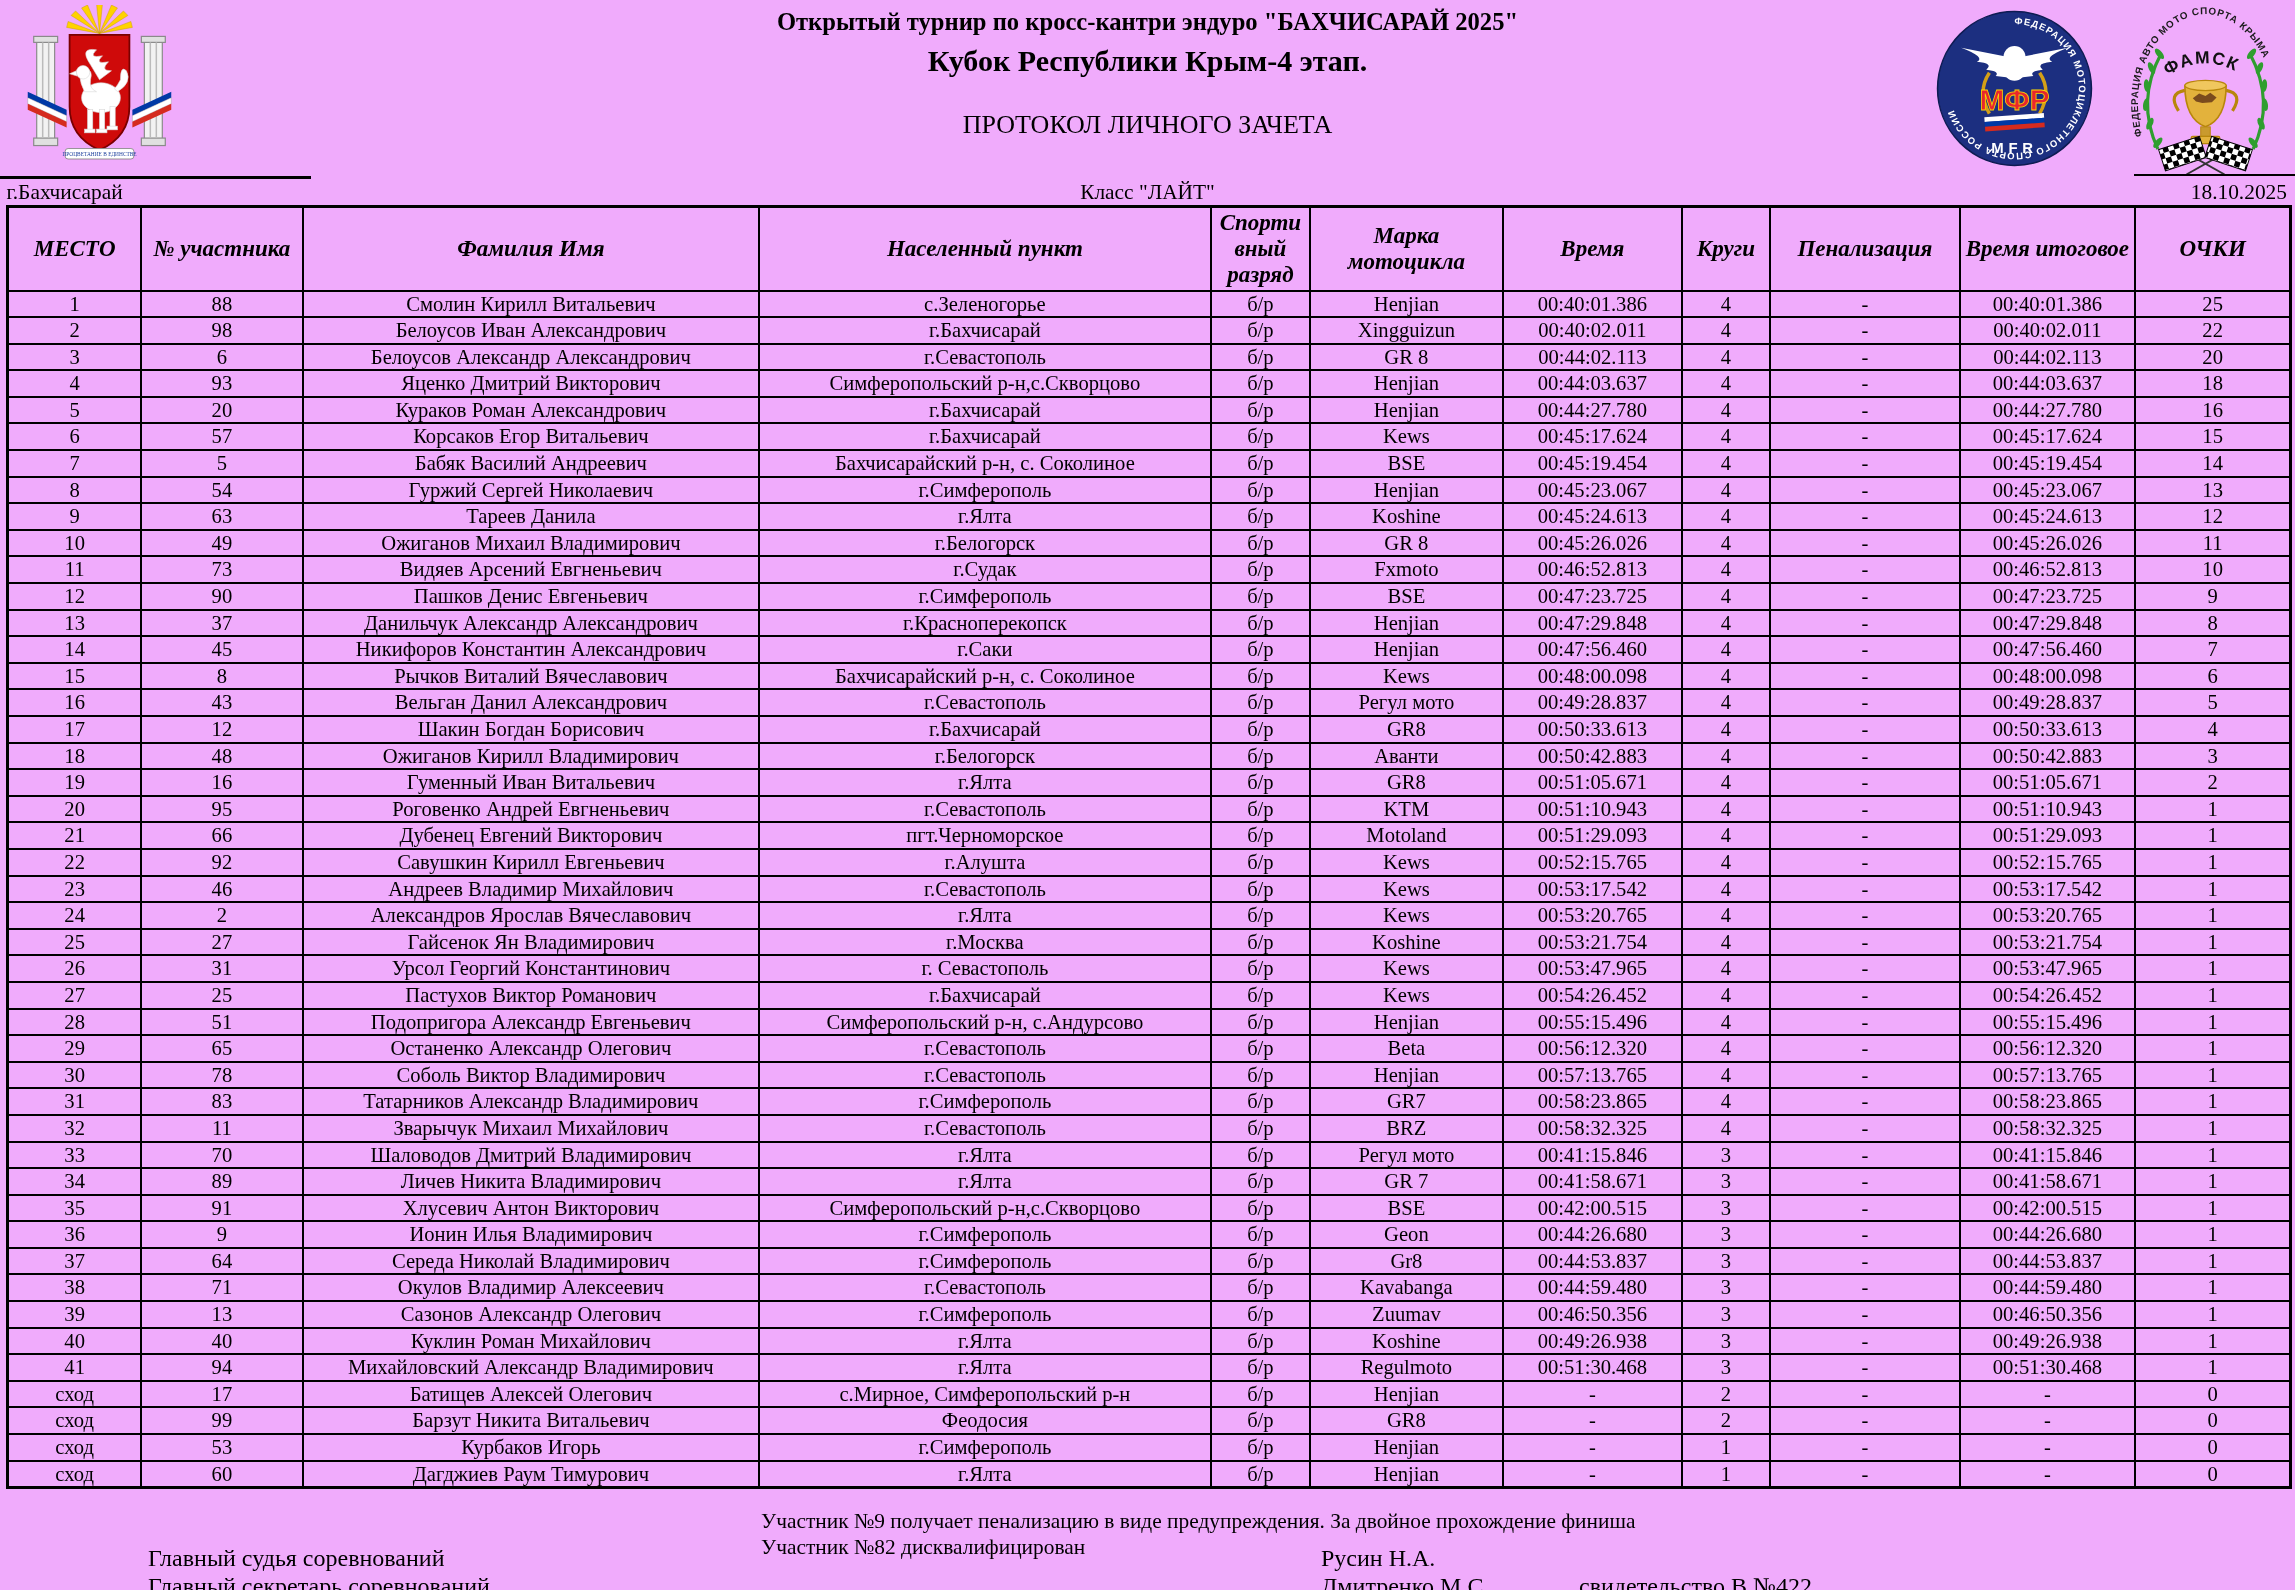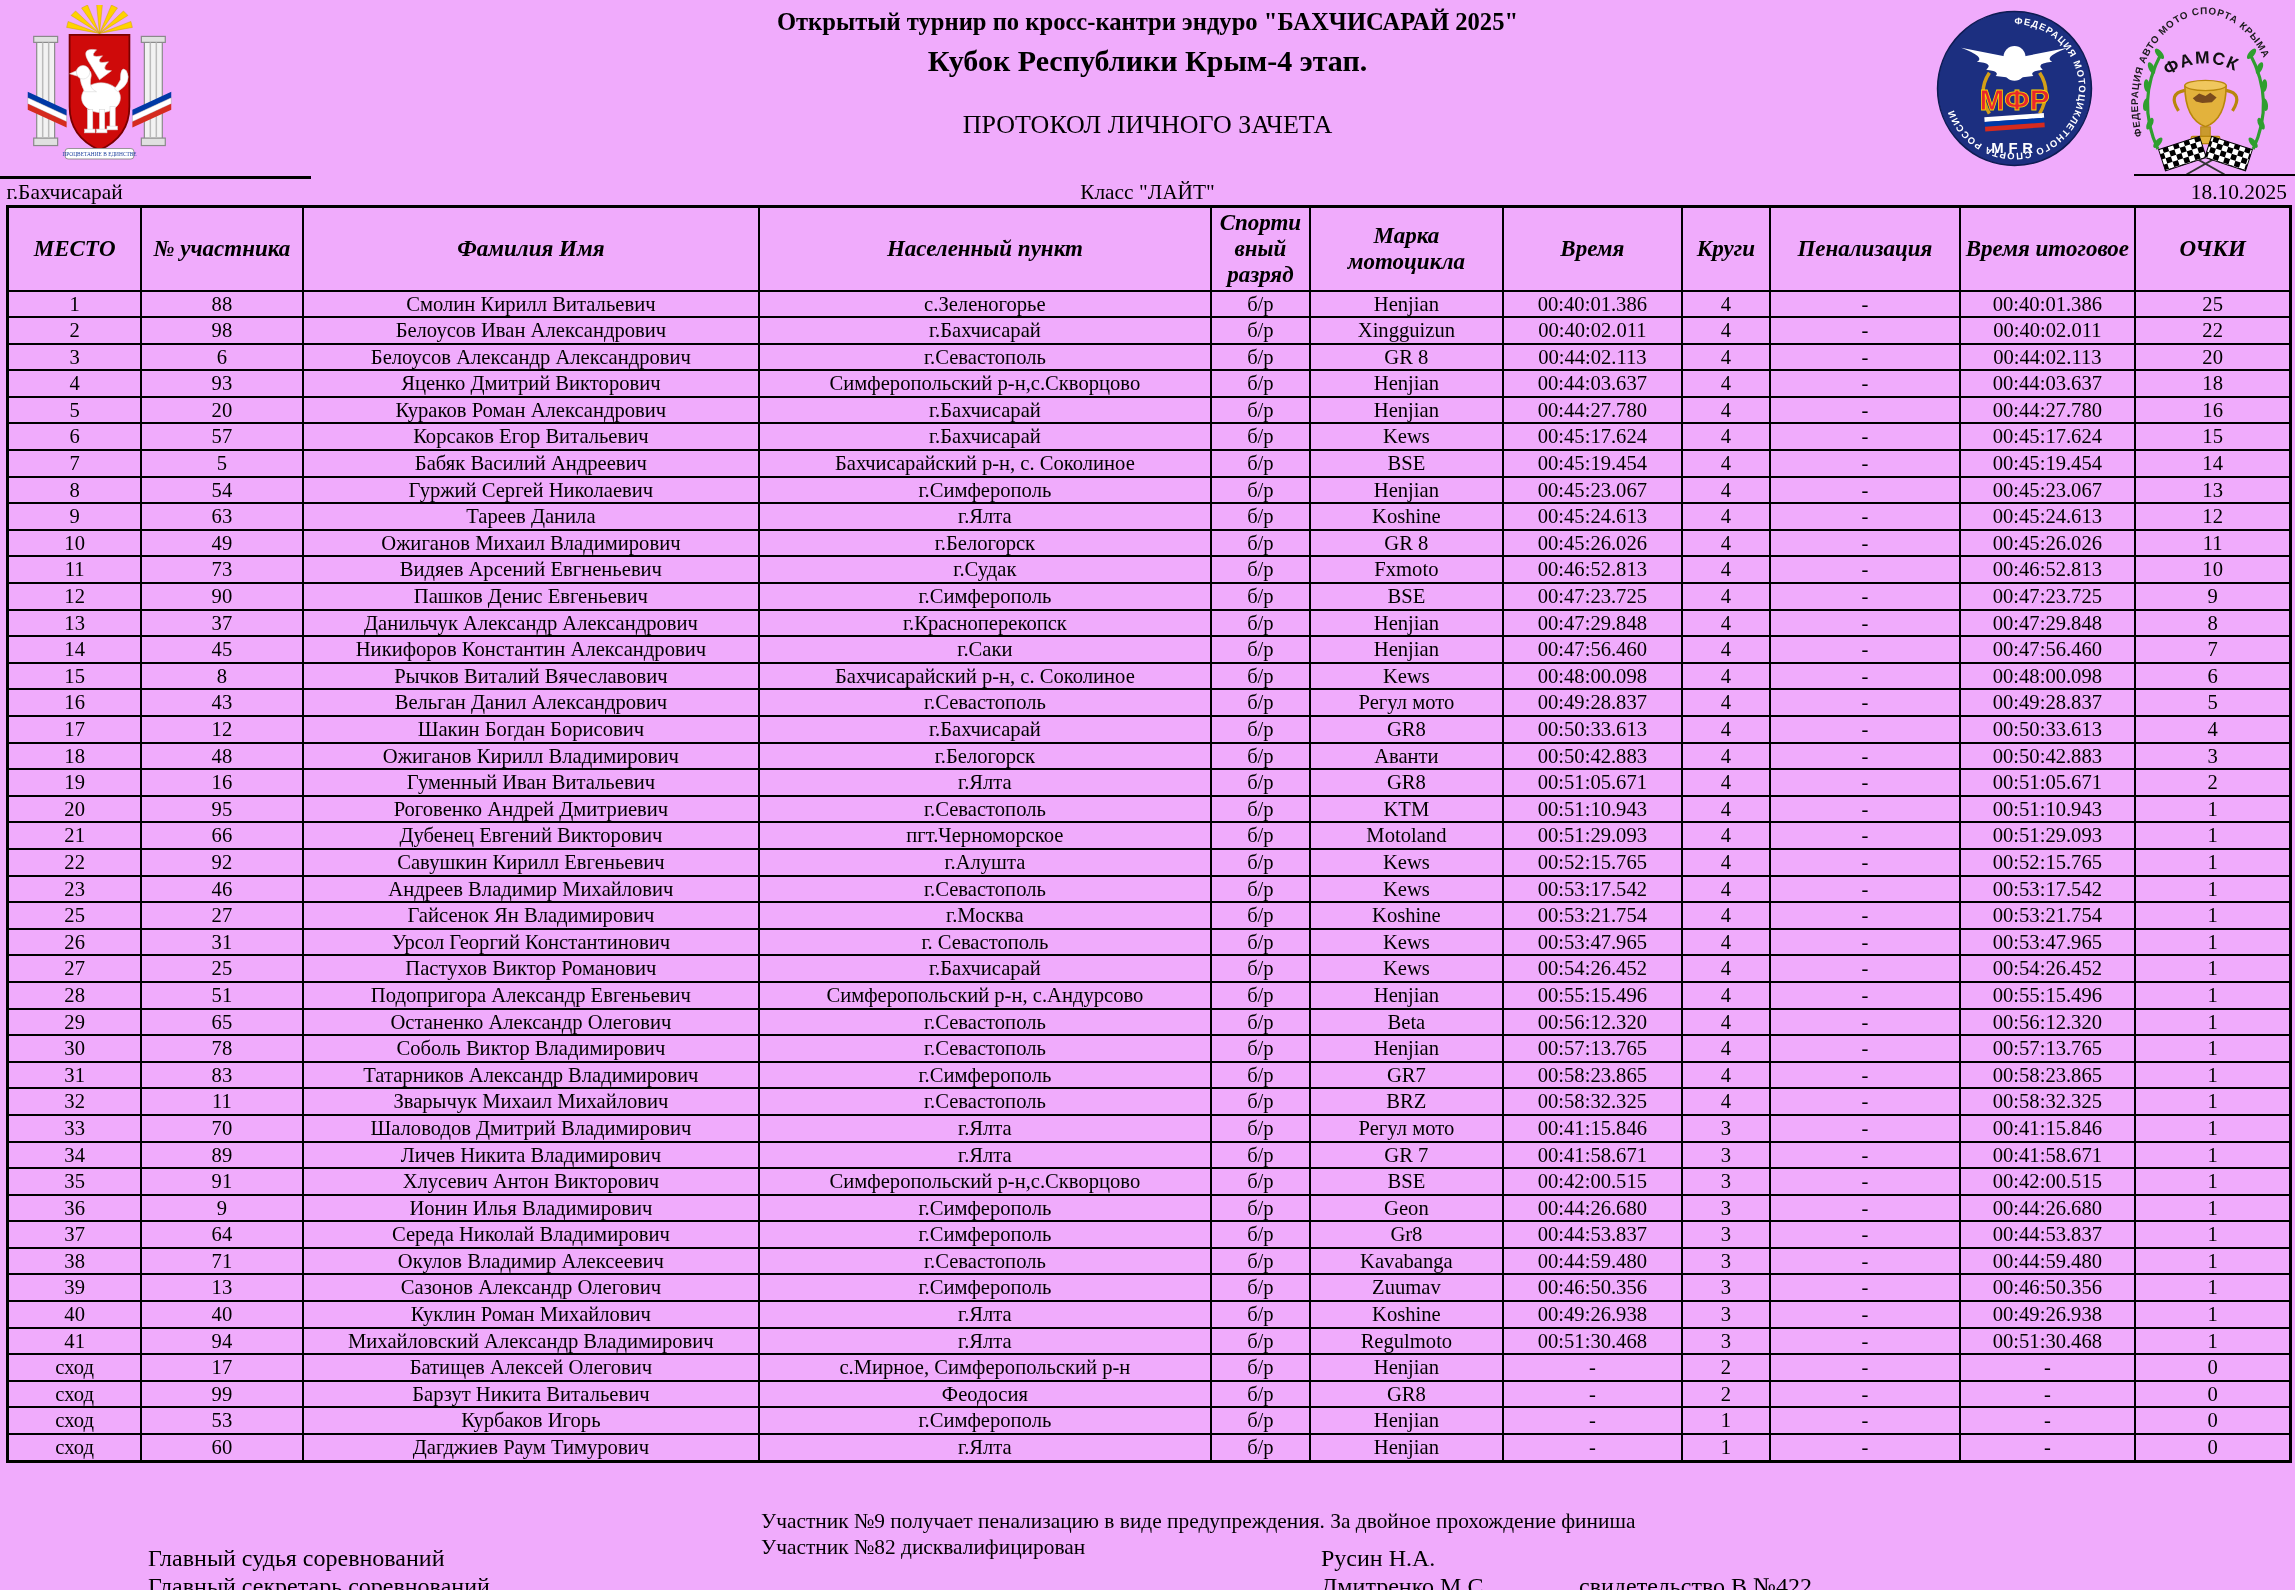--- a/index.html
+++ b/index.html
@@ -452,21 +452,21 @@
             <td>GR8</td>
             <td>00:51:05.671</td>
             <td>4</td>
             <td>-</td>
             <td>00:51:05.671</td>
             <td>2</td>
           </tr>
           <tr>
             <td>20</td>
             <td>95</td>
-            <td>Роговенко Андрей Дмитриевич</td>
+            <td>Роговенко Андрей Евгненьевич</td>
             <td>г.Севастополь</td>
             <td>б/р</td>
             <td>KTM</td>
             <td>00:51:10.943</td>
             <td>4</td>
             <td>-</td>
             <td>00:51:10.943</td>
             <td>1</td>
           </tr>
           <tr>
@@ -499,20 +499,33 @@
             <td>23</td>
             <td>46</td>
             <td>Андреев  Владимир Михайлович</td>
             <td>г.Севастополь</td>
             <td>б/р</td>
             <td>Kews</td>
             <td>00:53:17.542</td>
             <td>4</td>
             <td>-</td>
             <td>00:53:17.542</td>
+            <td>1</td>
+          </tr>
+          <tr>
+            <td>24</td>
+            <td>2</td>
+            <td>Александров Ярослав Вячеславович</td>
+            <td>г.Ялта</td>
+            <td>б/р</td>
+            <td>Kews</td>
+            <td>00:53:20.765</td>
+            <td>4</td>
+            <td>-</td>
+            <td>00:53:20.765</td>
             <td>1</td>
           </tr>
           <tr>
             <td>25</td>
             <td>27</td>
             <td>Гайсенок Ян Владимирович</td>
             <td>г.Москва</td>
             <td>б/р</td>
             <td>Koshine</td>
             <td>00:53:21.754</td>

